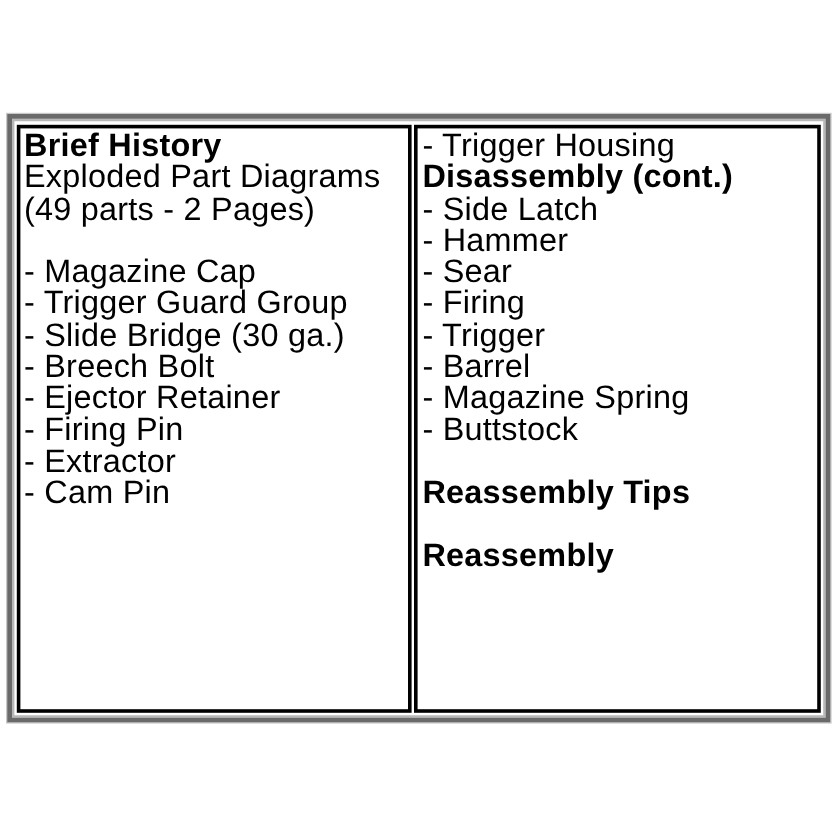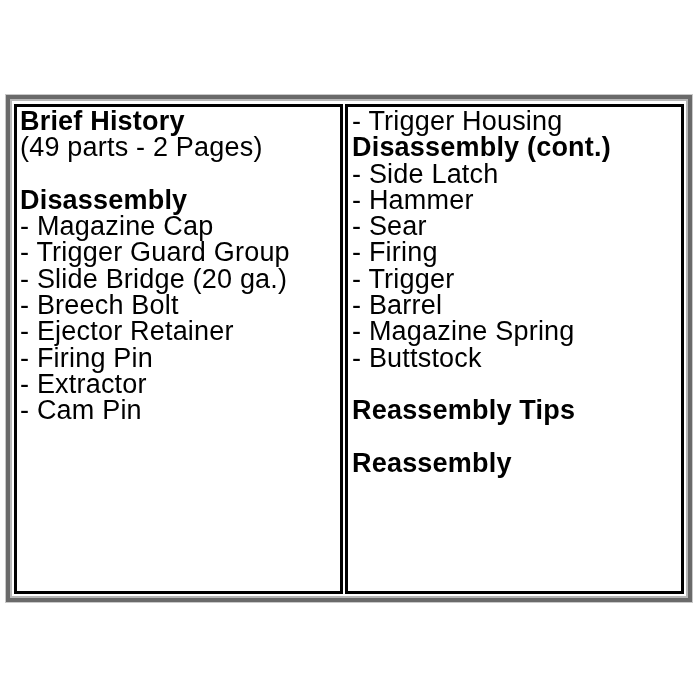--- a/index.html
+++ b/index.html
@@ -49,26 +49,26 @@
   }
   .line.bold { font-weight: 700; }
 </style>
 </head>
 <body>
 
 <div class="page" style="--page-bg: #ffffff; --frame-border: #6a6a6a; --frame-highlight: #b8b8b8; --col-border: #000000; --text-color: #000000;">
   <div class="frame">
     <div class="col col-left">
         <div class="line bold">Brief History</div>
+        <div class="line">Exploded Part Diagrams</div>
         <div class="line">(49 parts - 2 Pages)</div>
         <div class="line">&nbsp;</div>
-        <div class="line bold">Disassembly</div>
         <div class="line">- Magazine Cap</div>
         <div class="line">- Trigger Guard Group</div>
-        <div class="line">- Slide Bridge (20 ga.)</div>
+        <div class="line">- Slide Bridge (30 ga.)</div>
         <div class="line">- Breech Bolt</div>
         <div class="line">- Ejector Retainer</div>
         <div class="line">- Firing Pin</div>
         <div class="line">- Extractor</div>
         <div class="line">- Cam Pin</div>
       </div>
     <div class="col col-right">
         <div class="line">- Trigger Housing</div>
         <div class="line bold">Disassembly (cont.)</div>
         <div class="line">- Side Latch</div>

